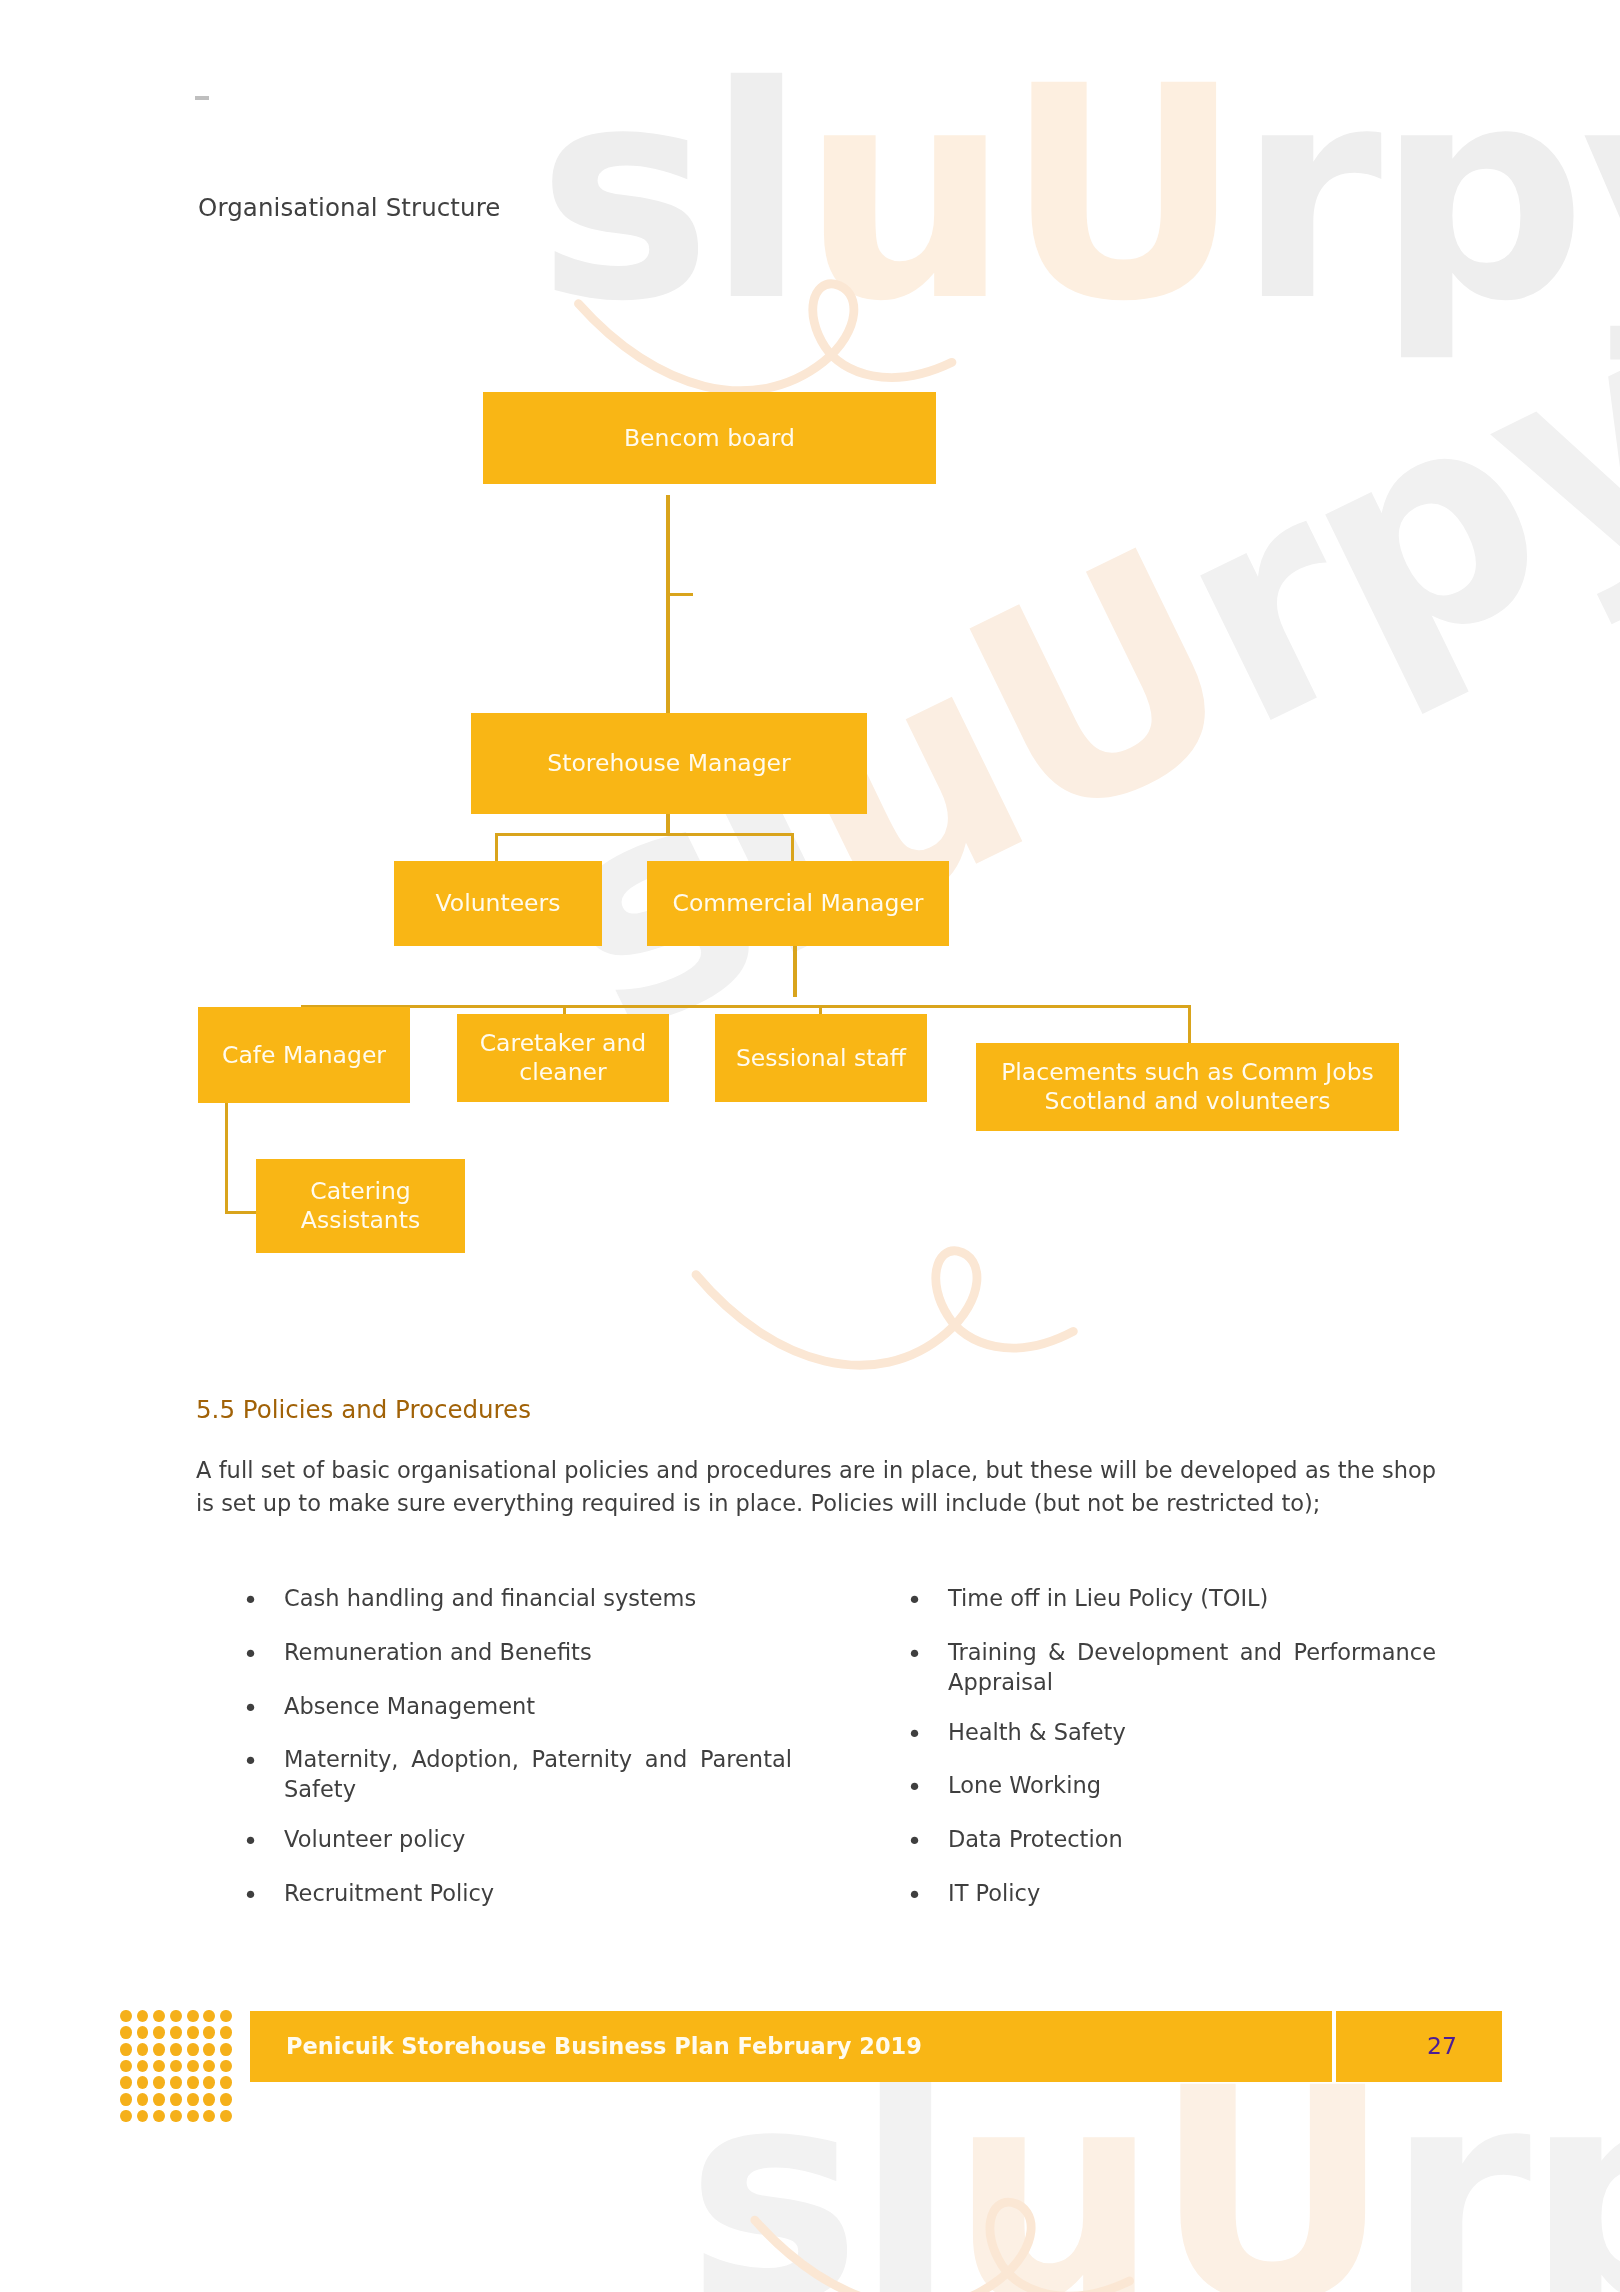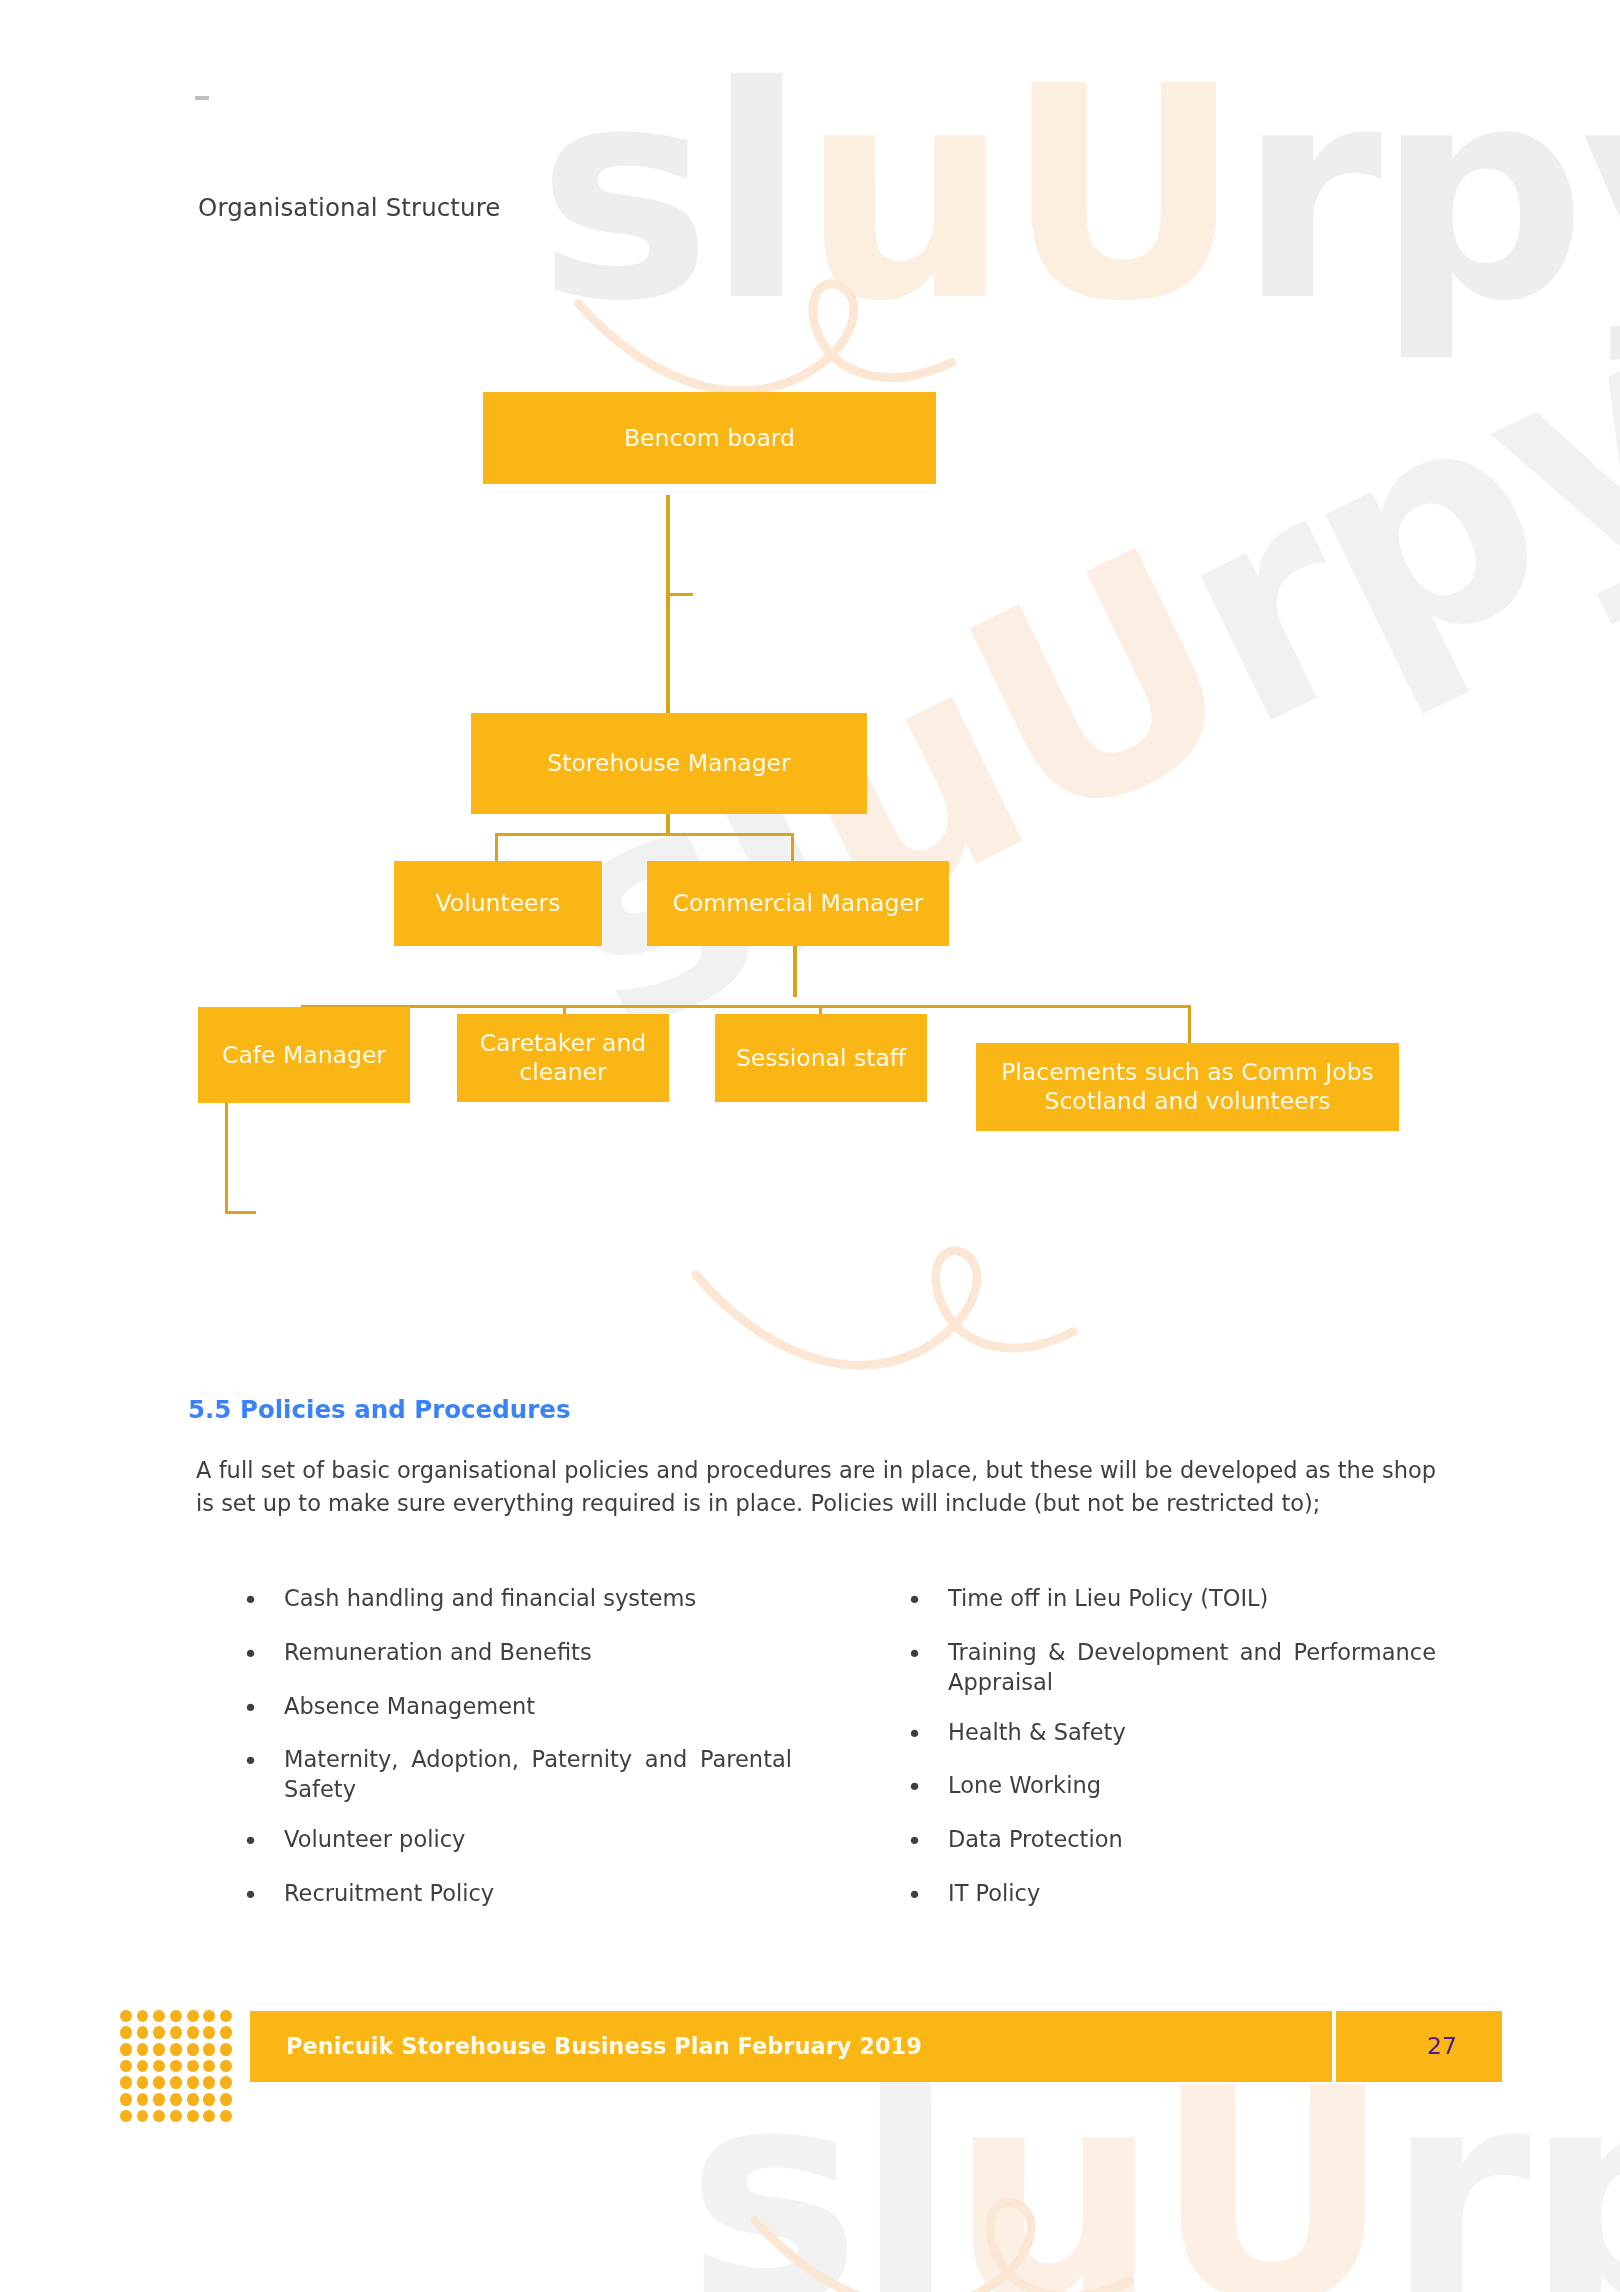--- a/index.html
+++ b/index.html
@@ -104,25 +104,25 @@
     font-family: "DejaVu Sans", "Liberation Sans", sans-serif;
   }
   .conn {
     position: absolute;
     background: #D9A41C;
   }
 
   
   .sub-heading {
     position: absolute;
-    left: 188px;
+    left: 196px;
     top: 1395px;
     font-size: 24.5px;
-    font-weight: bold;
-    color: #3b82f6;
+    font-weight: normal;
+    color: #a16207;
   }
   .para {
     position: absolute;
     left: 196px;
     top: 1454px;
     width: 1240px;
     font-size: 22.5px;
     line-height: 1.46;
     color: #3f3f3f;
     text-align: justify;
@@ -285,20 +285,23 @@
     </div>
 
     <div class="obox" style="left:715px;top:1014px;width:212px;height:88px;">
       <span>Sessional staff</span>
     </div>
 
     <div class="obox" style="left:976px;top:1007px;width:423px;height:88px;margin-top:36px;">
       <span>Placements such as Comm Jobs Scotland and volunteers</span>
     </div>
 
+    <div class="obox" style="left:256px;top:1159px;width:209px;height:94px;">
+      <span>Catering Assistants</span>
+    </div>
   </div>
 
   <div class="sub-heading">5.5 Policies and Procedures</div>
 
   <div class="para">A full set of basic organisational policies and procedures are in place, but these will be developed as the shop is set up to make sure everything required is in place.  Policies will include (but not be restricted to);</div>
 
   <div class="bullet-col left">
     <div class="bullet">
       <span class="dot">•</span>
       <span class="btext">Cash handling and financial systems</span>

